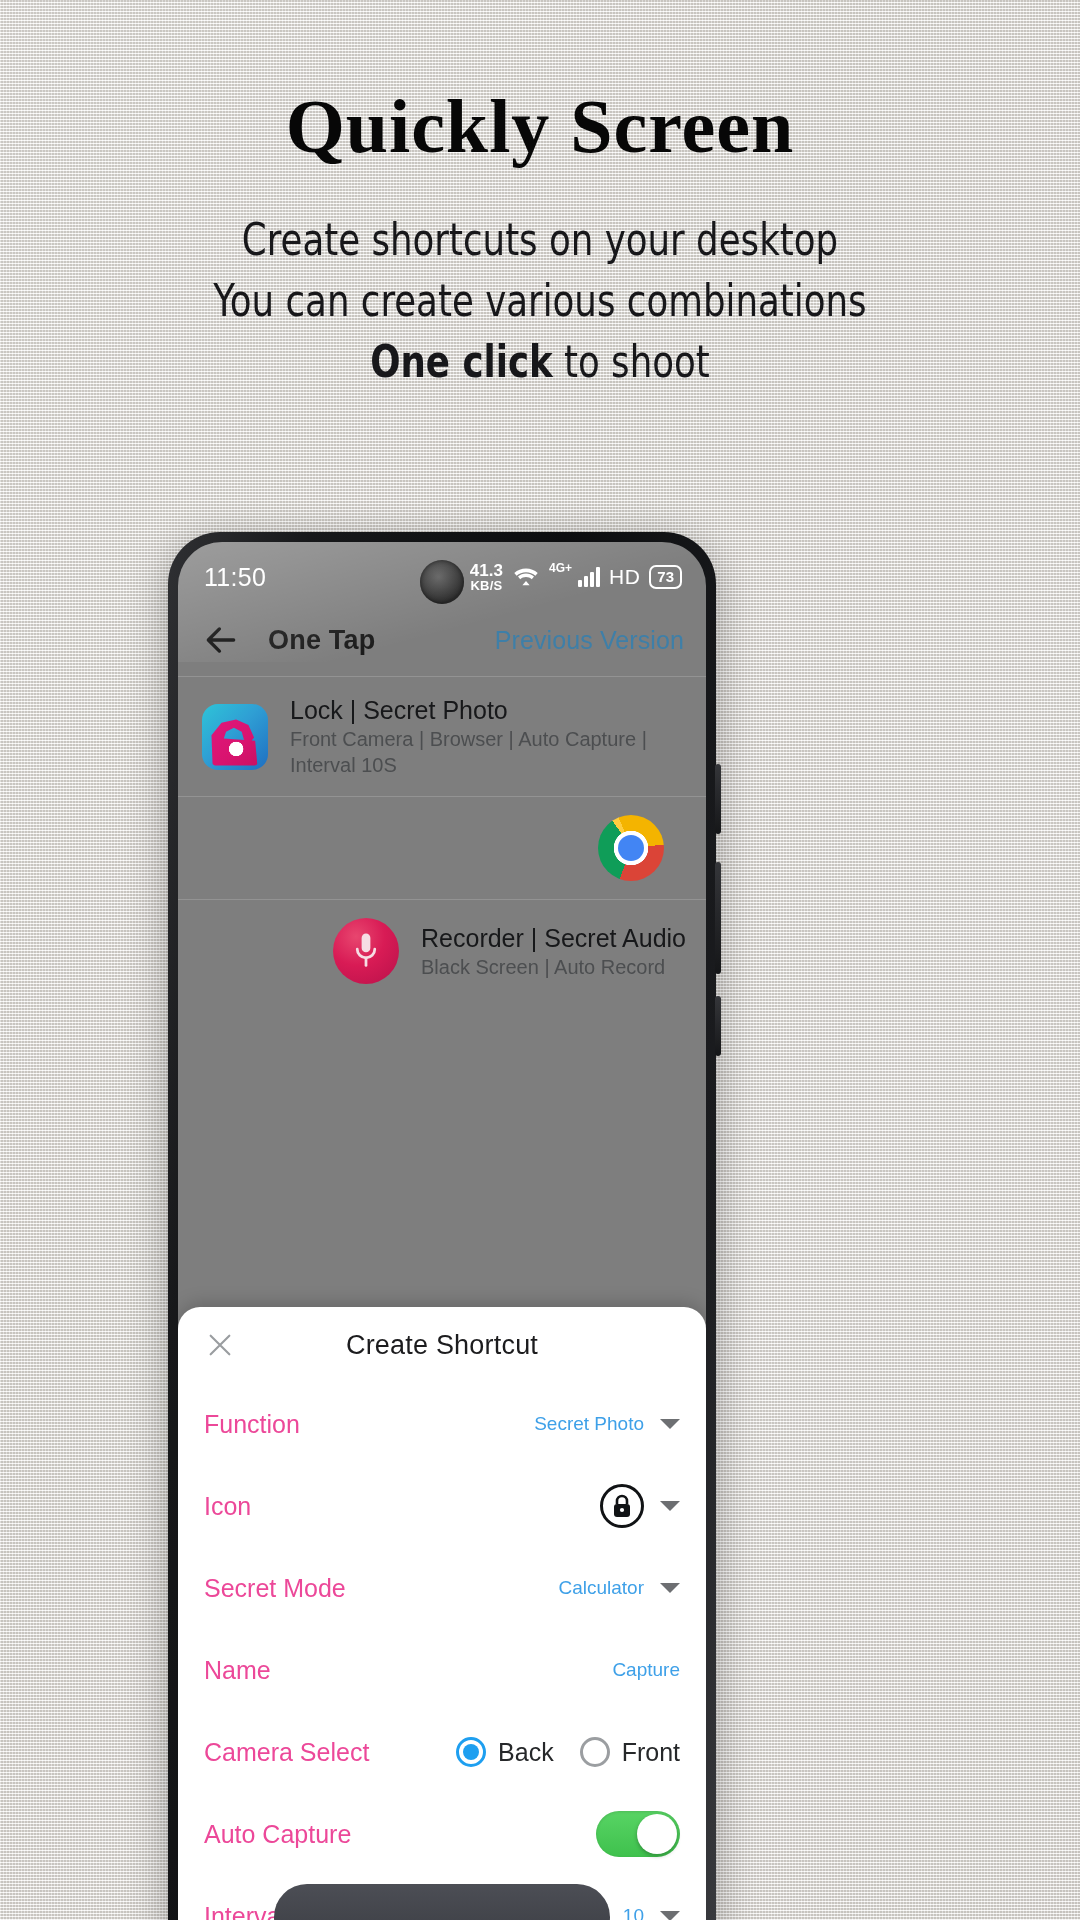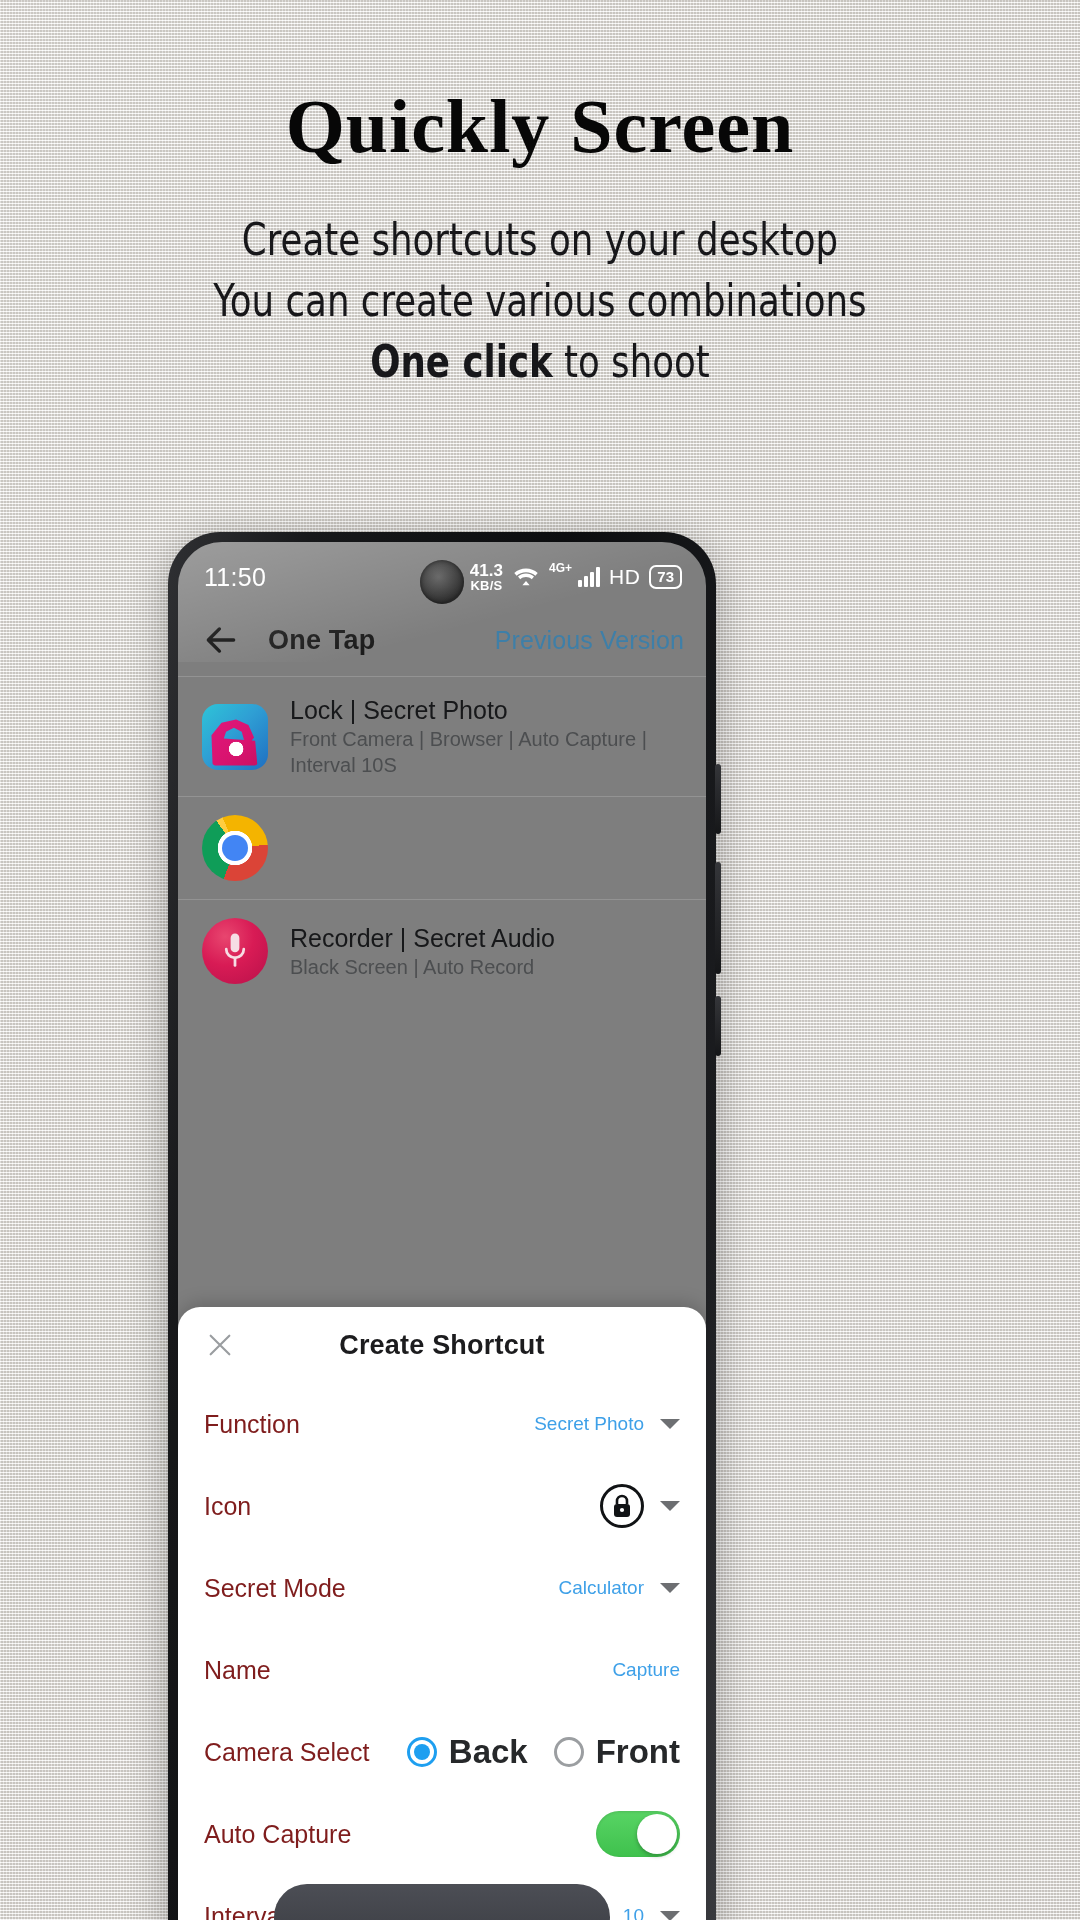--- a/index.html
+++ b/index.html
@@ -164,20 +164,21 @@
   }
 
   
   .list { background: transparent; }
   .row {
     display: flex;
     align-items: center;
     padding: 18px 20px 18px 24px;
     border-top: 1px solid rgba(255,255,255,0.17);
     box-sizing: border-box;
+    justify-content: flex-end;
   }
   .row-icon {
     width: 66px; height: 66px;
     flex: 0 0 auto;
     margin-right: 22px;
   }
   .row-texts { min-width: 0; }
   .row-title {
     font-size: 25px;
     color: #17181a;
@@ -249,38 +250,38 @@
   }
   .sheet-head {
     position: relative;
     height: 76px;
     display: flex;
     align-items: center;
     justify-content: center;
   }
   .sheet-title {
     font-size: 27px;
-    font-weight: bold;
+    font-weight: normal;
     color: #1c1c1e;
     letter-spacing: 0.2px;
   }
   .close-x {
     position: absolute;
     left: 0;
     top: 50%;
     margin-top: -16px;
     width: 32px; height: 32px;
   }
   .frow {
     display: flex;
     align-items: center;
     justify-content: space-between;
     height: 82px;
   }
-  .flabel { font-size: 25px; color: #7f1d1d; }
+  .flabel { font-size: 25px; color: #ec4899; }
   .fval {
     font-size: 19px;
     color: #3ea0e8;
     display: flex;
     align-items: center;
     gap: 16px;
   }
   .fval.plain { color: #3ea0e8; }
   .caret {
     width: 0; height: 0;
@@ -308,21 +309,21 @@
   .radio.on .dot { border-color: #1e9ff0; }
   .radio.on .dot:after {
     content: "";
     position: absolute;
     left: 50%; top: 50%;
     width: 16px; height: 16px;
     margin: -8px 0 0 -8px;
     border-radius: 50%;
     background: #1e9ff0;
   }
-  .radio .rlabel { font-size: 33px; color: #26282a; font-weight: bold; }
+  .radio .rlabel { font-size: 25px; color: #26282a; }
   .switch {
     width: 84px; height: 46px;
     border-radius: 23px;
     background: linear-gradient(180deg, #58d464, #3fc14d);
     position: relative;
     box-shadow: inset 0 1px 3px rgba(0,0,0,0.12);
   }
   .switch .knob {
     position: absolute;
     right: 3px; top: 3px;

